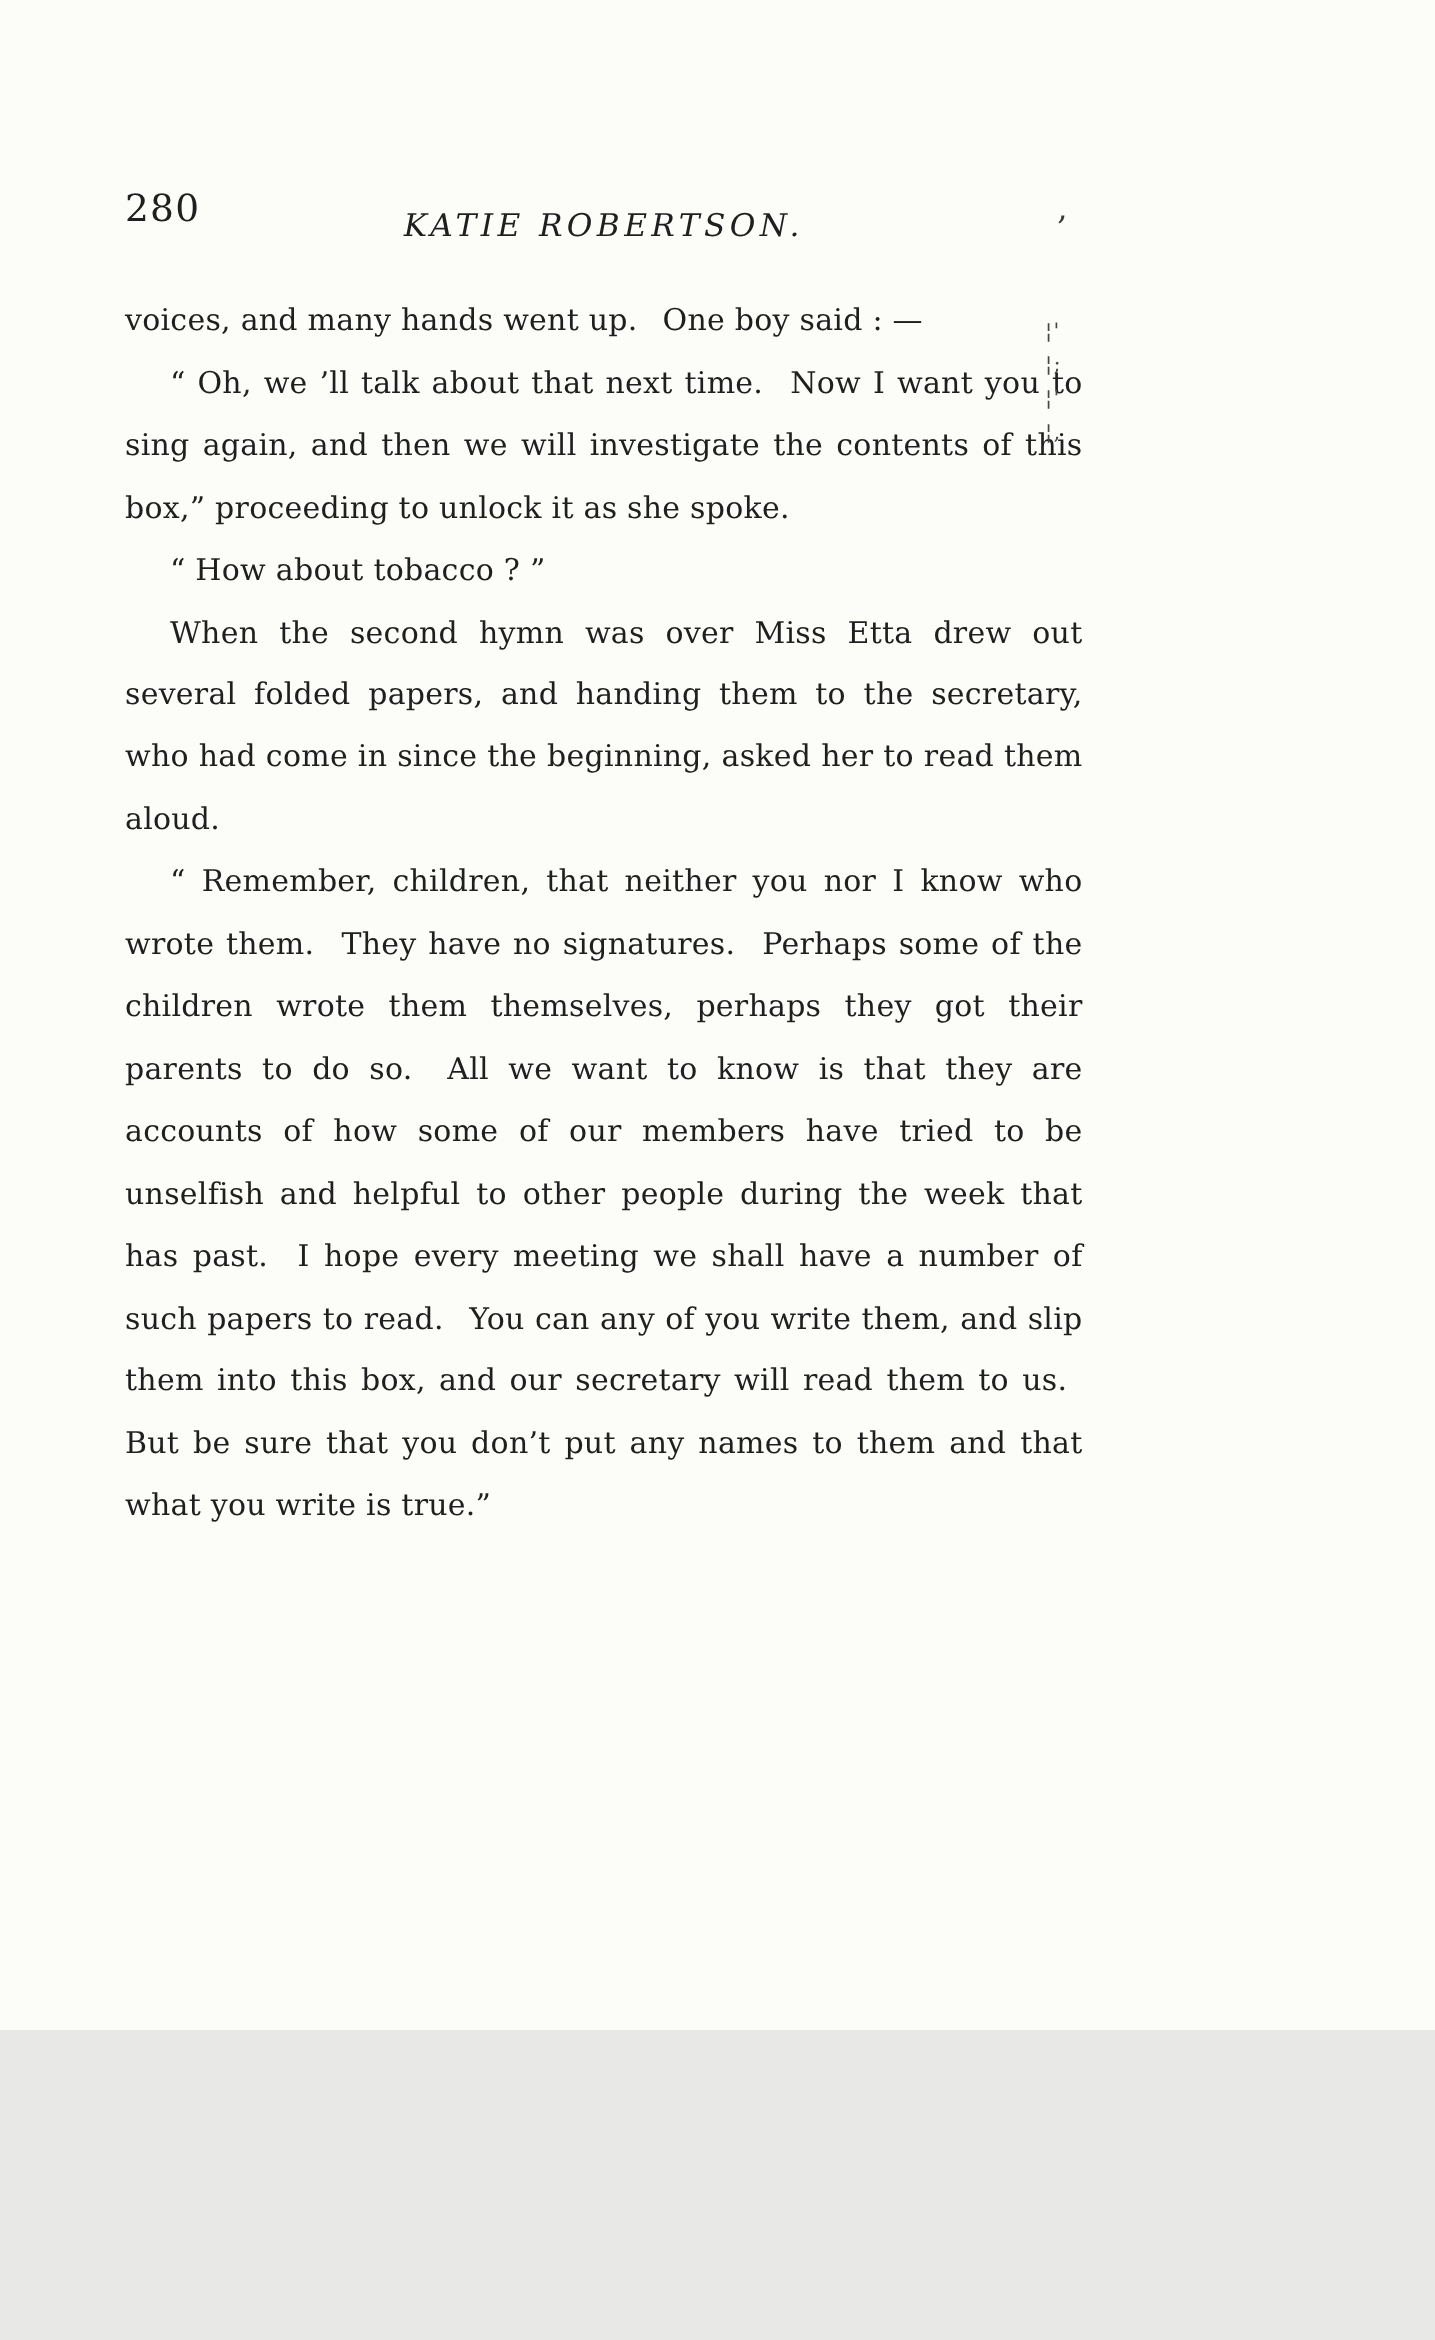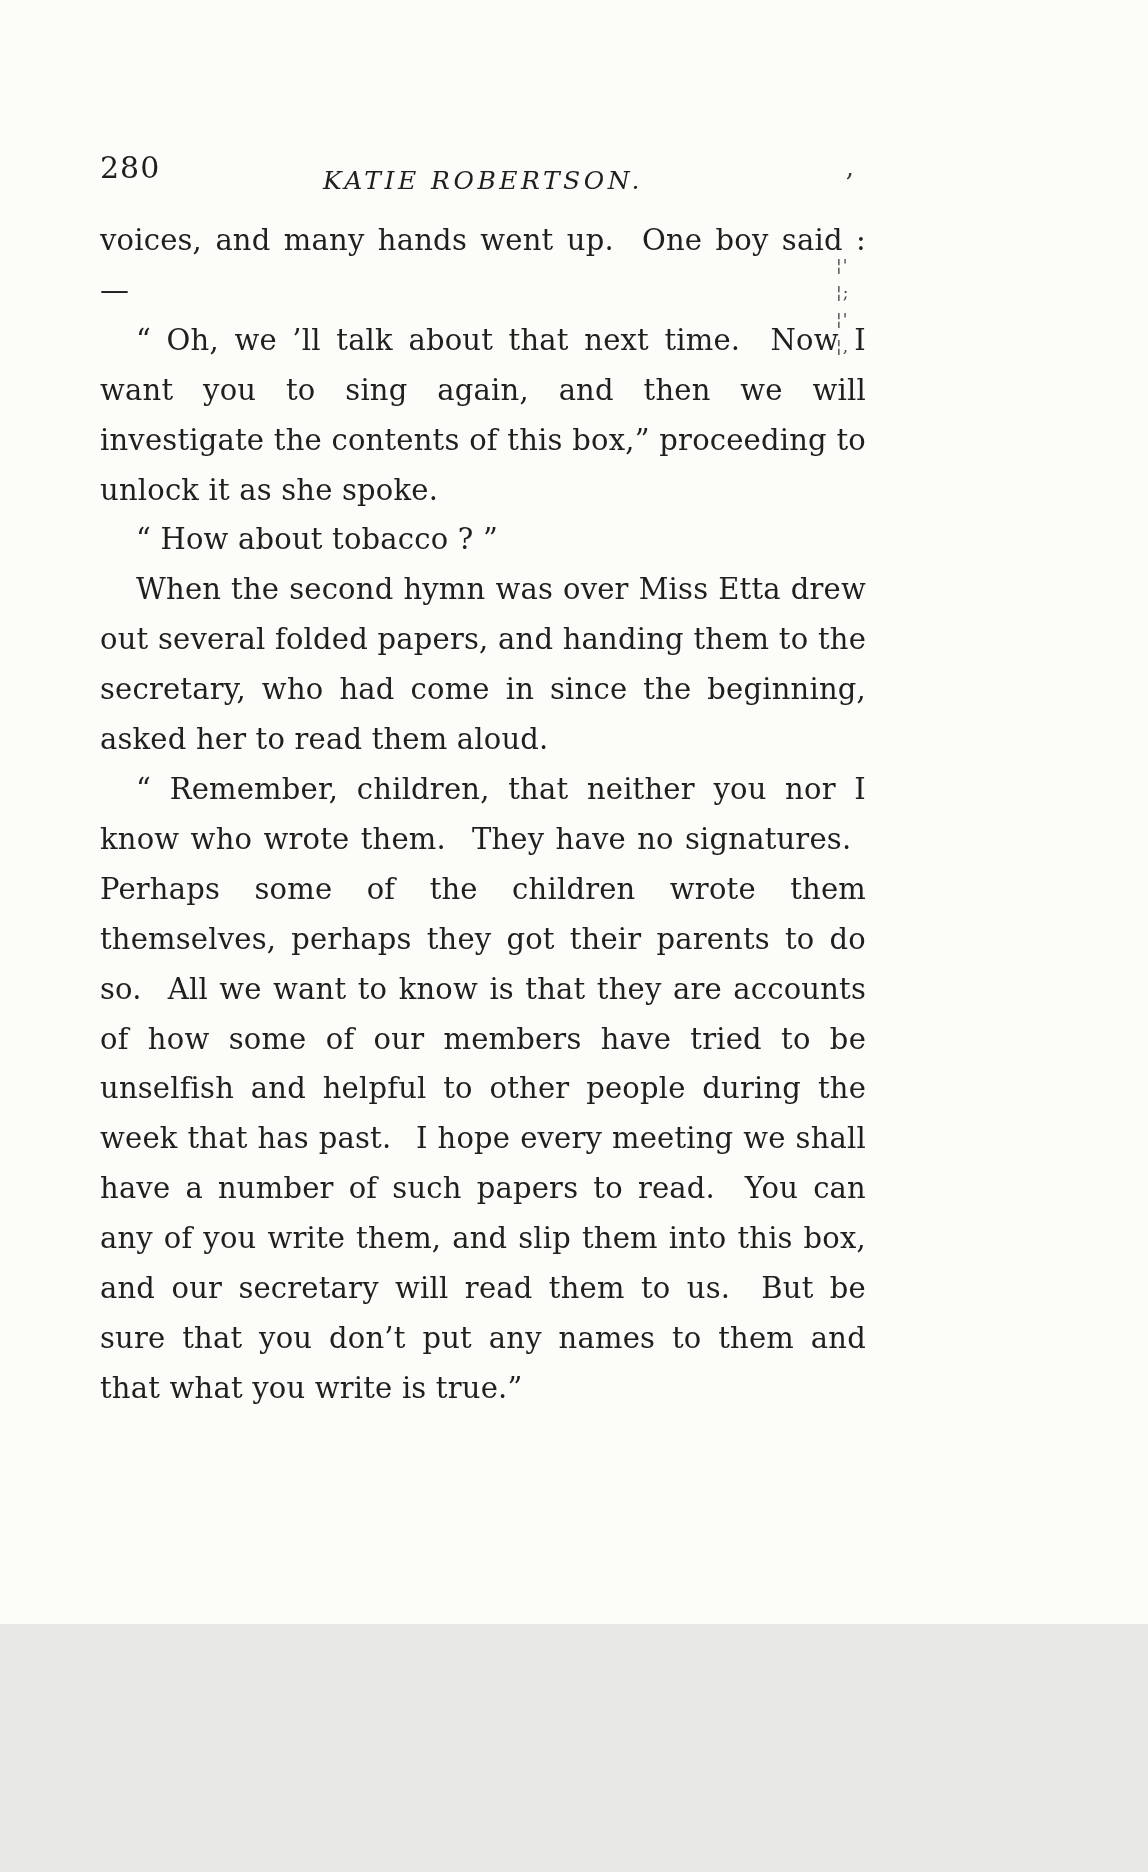--- a/index.html
+++ b/index.html
@@ -46,24 +46,24 @@
   .header-artifact {
     position: absolute;
     right: 12px;
     top: 6px;
     font-size: 26px;
     color: #3c3c3c;
   }
   
   .page-body {
     position: absolute;
-    top: 216px;
+    top: 232px;
     left: 100px;
     width: 766px;
-    font-size: 29px;
+    font-size: 24px;
     line-height: 49.9px;
     text-align: justify;
     text-align-last: left;
     letter-spacing: 0.2px;
   }
   .para {
     margin: 0;
   }
   .para.indent {
     text-indent: 36px;

